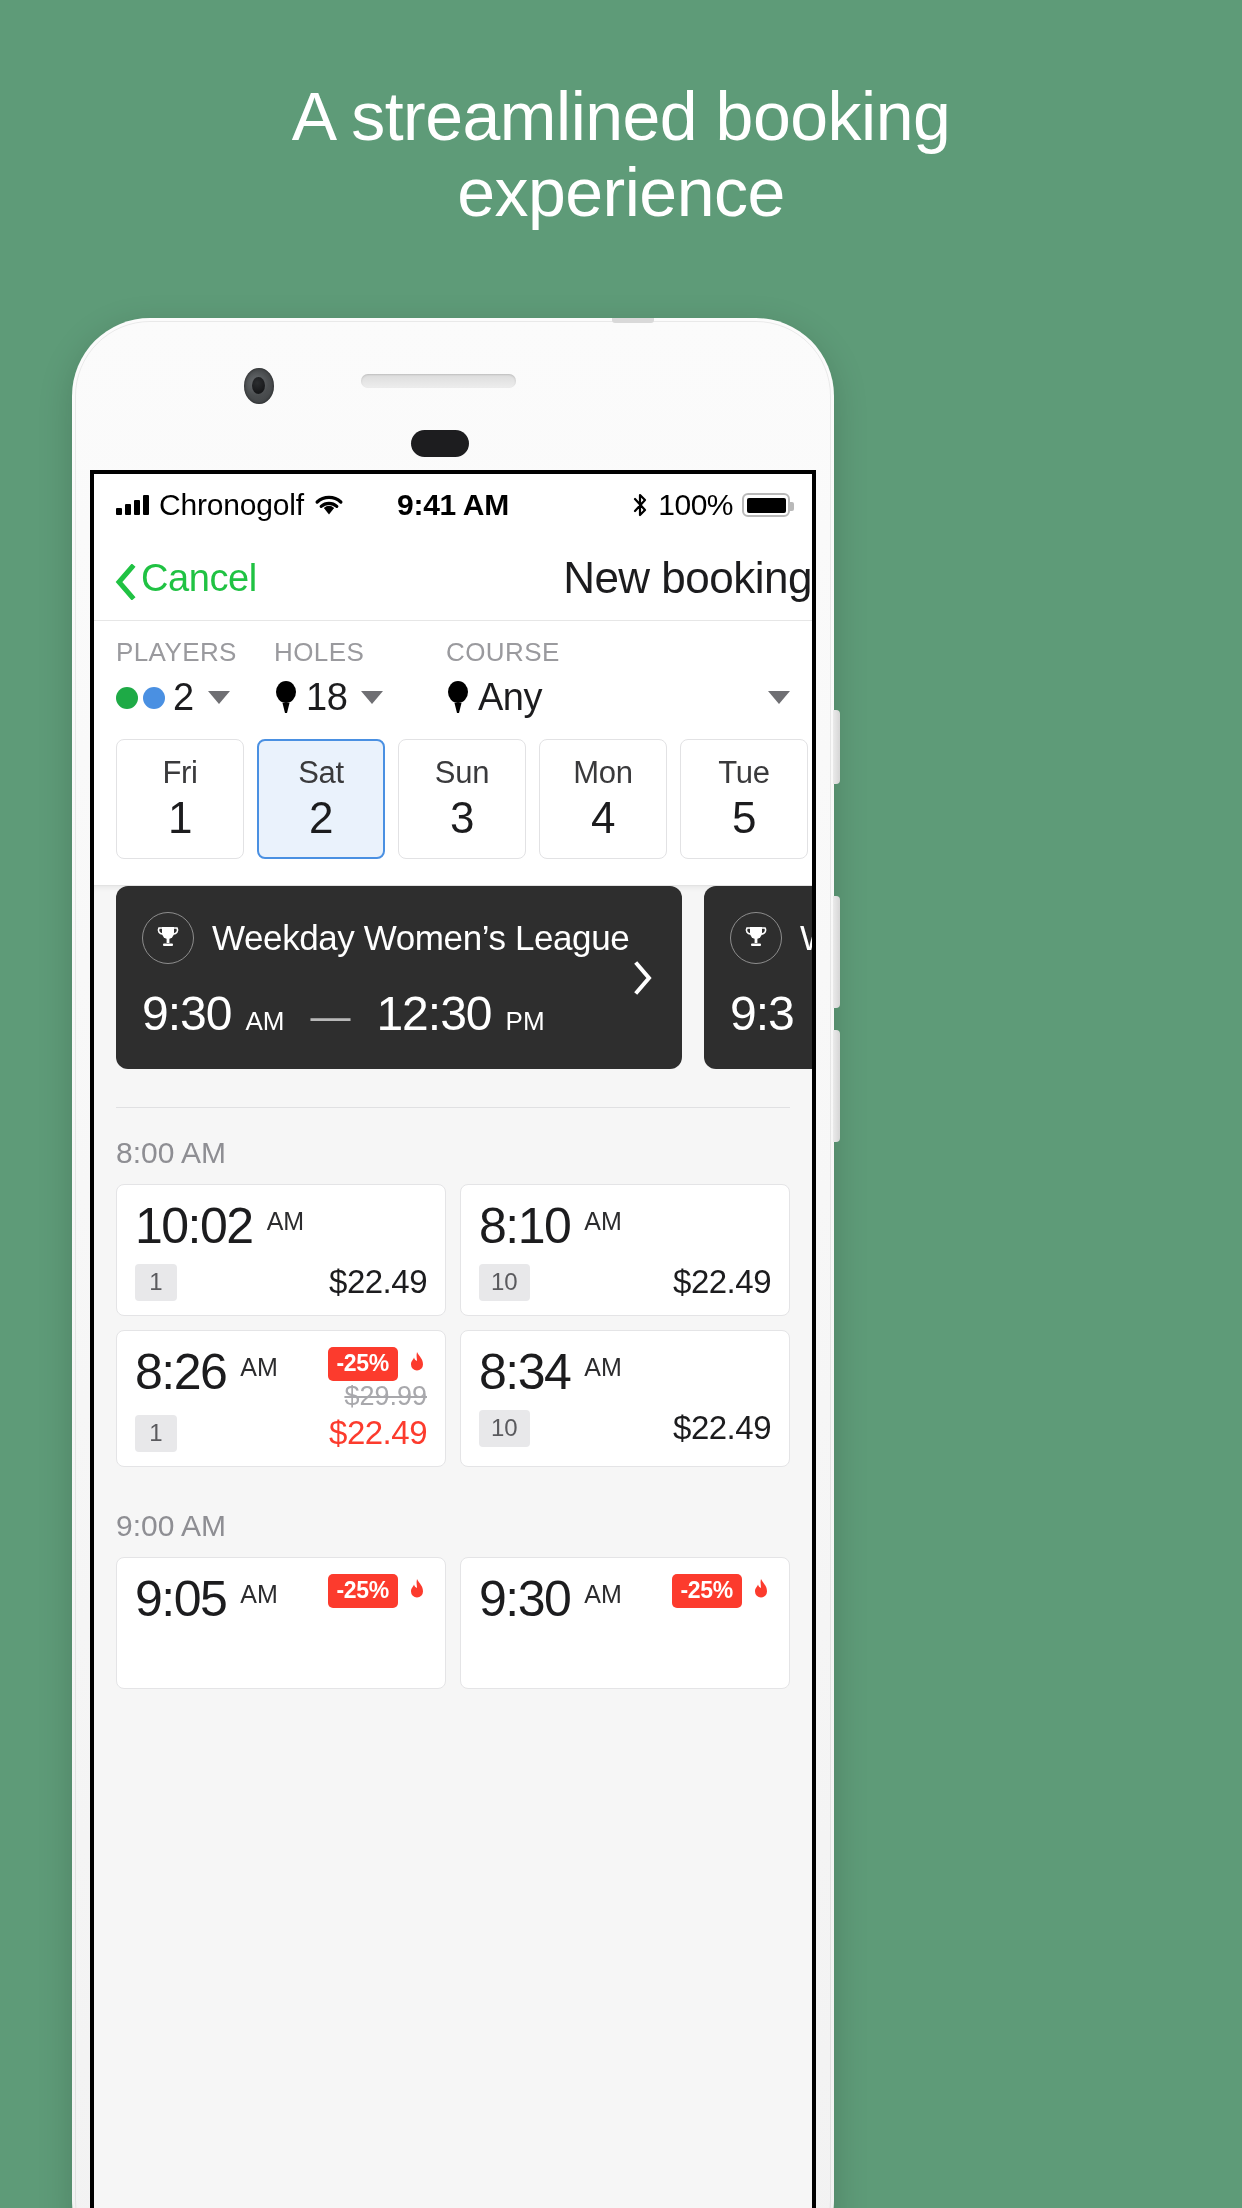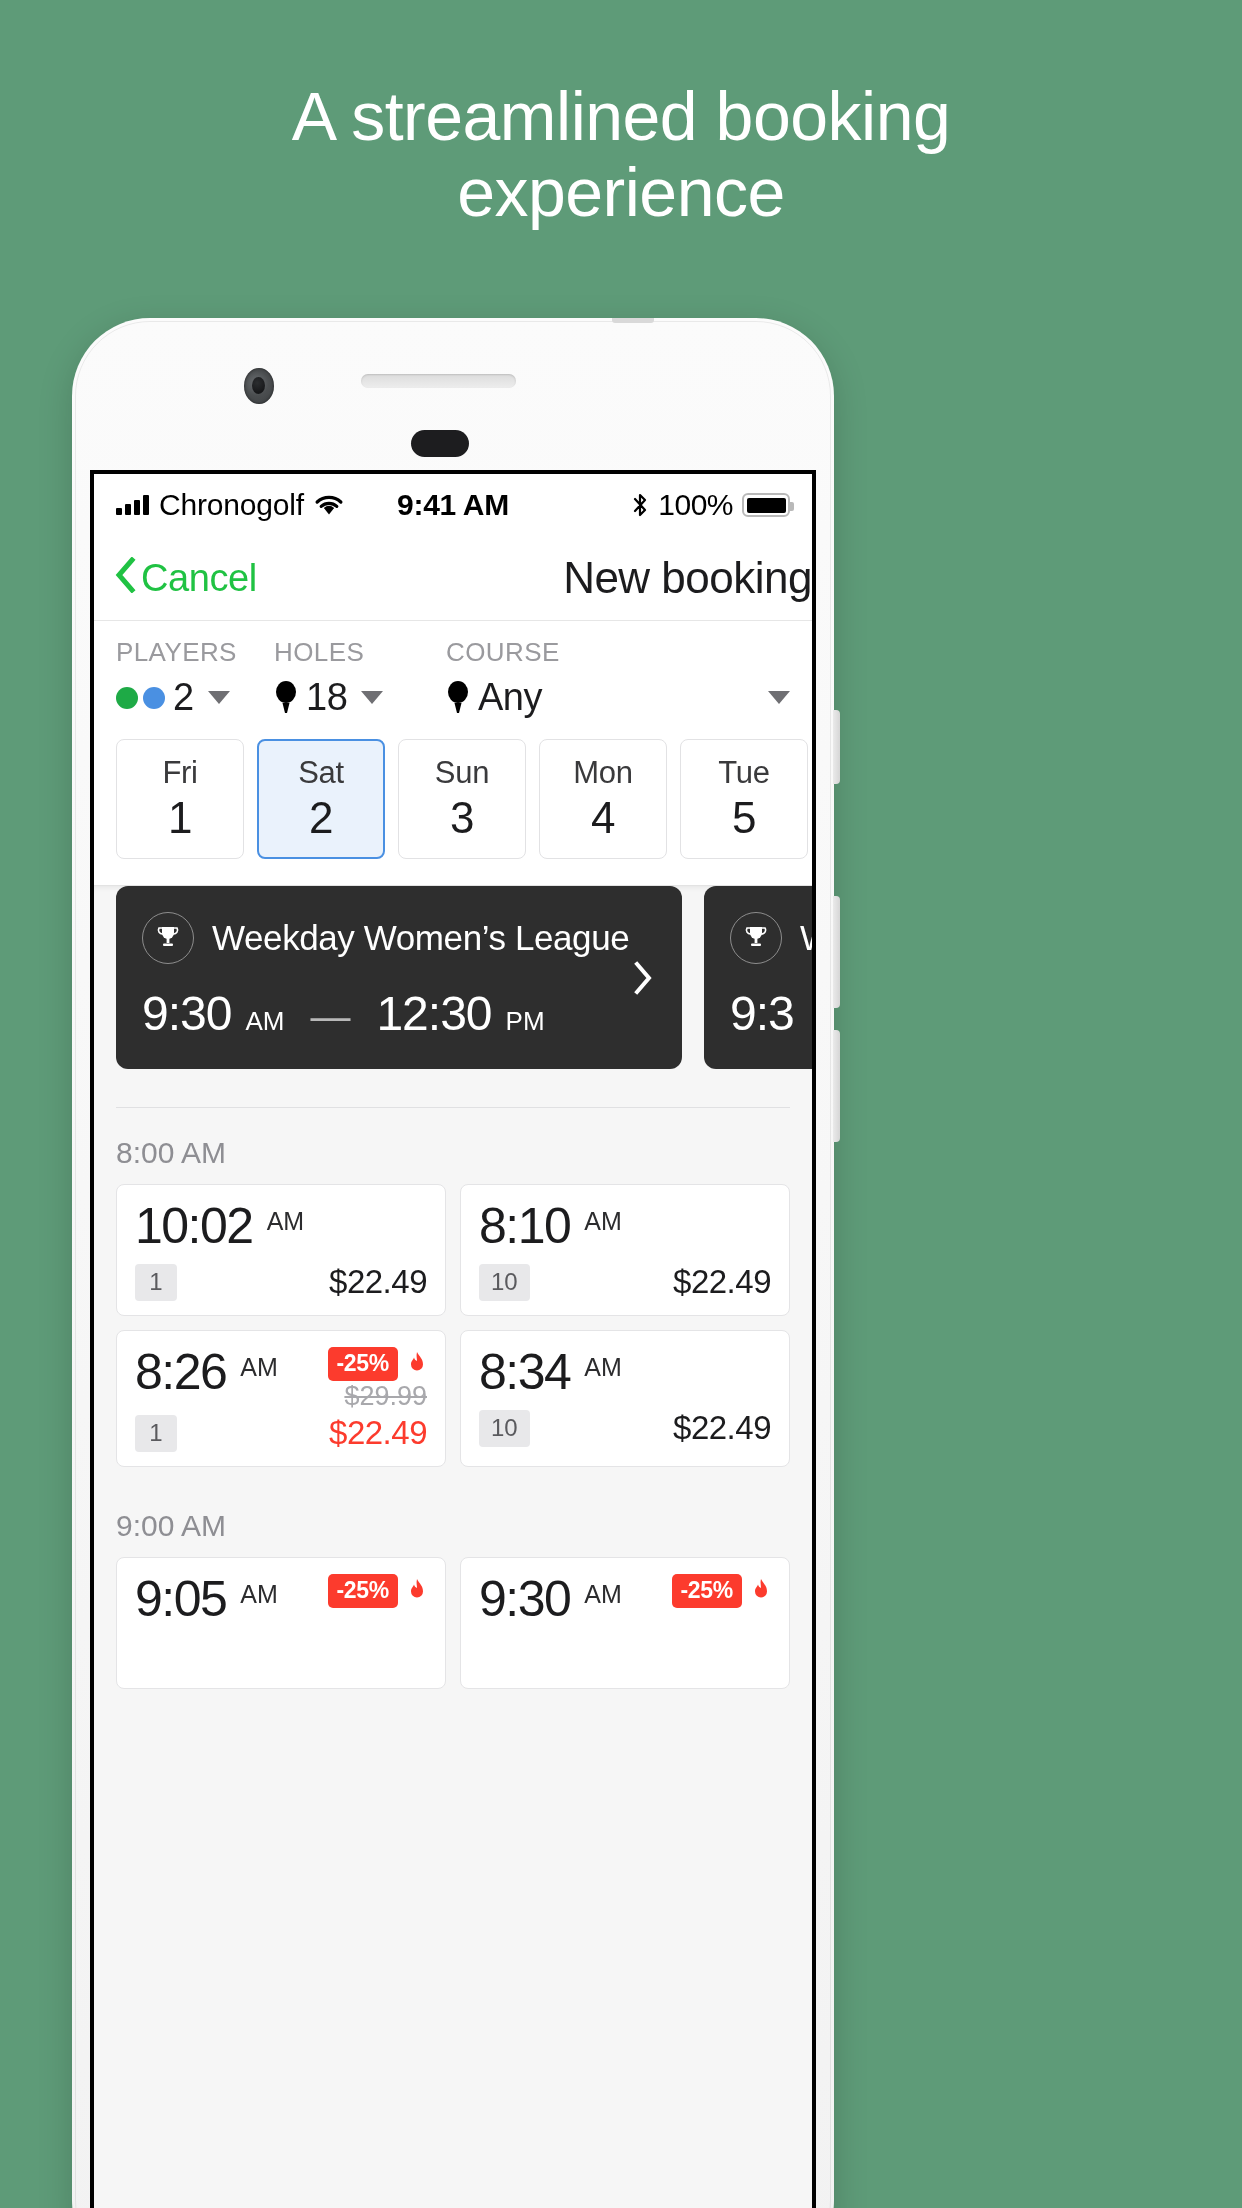--- a/index.html
+++ b/index.html
@@ -135,21 +135,21 @@
     width:4px;height:9px;background:#b9b9b9;border-radius:0 2px 2px 0;
   }
   .battery i { display:block; height:100%; background:#000; border-radius:2px; }
 
   
   .navbar {
     height: 84px; position: relative;
     display:flex; align-items:center; padding: 0 20px;
     background:#fff;
   }
-  .cancel-btn { display:flex; align-items:flex-start; gap:5px; color:#20c243; }
+  .cancel-btn { display:flex; align-items:flex-end; gap:5px; color:#20c243; }
   .chev-back { width:22px; height:36px; }
   .cancel-label { font-size:38px; color:#20c243; letter-spacing:-0.4px; }
   .nav-title {
     position:absolute; left:0; right:0; text-align:right;
     font-size:44px; color:#1c1c1e; letter-spacing:-0.5px;
   }
 
   
   .filterwrap { background:#fff; border-top:1px solid #e6e6e6; }
   .filters {

